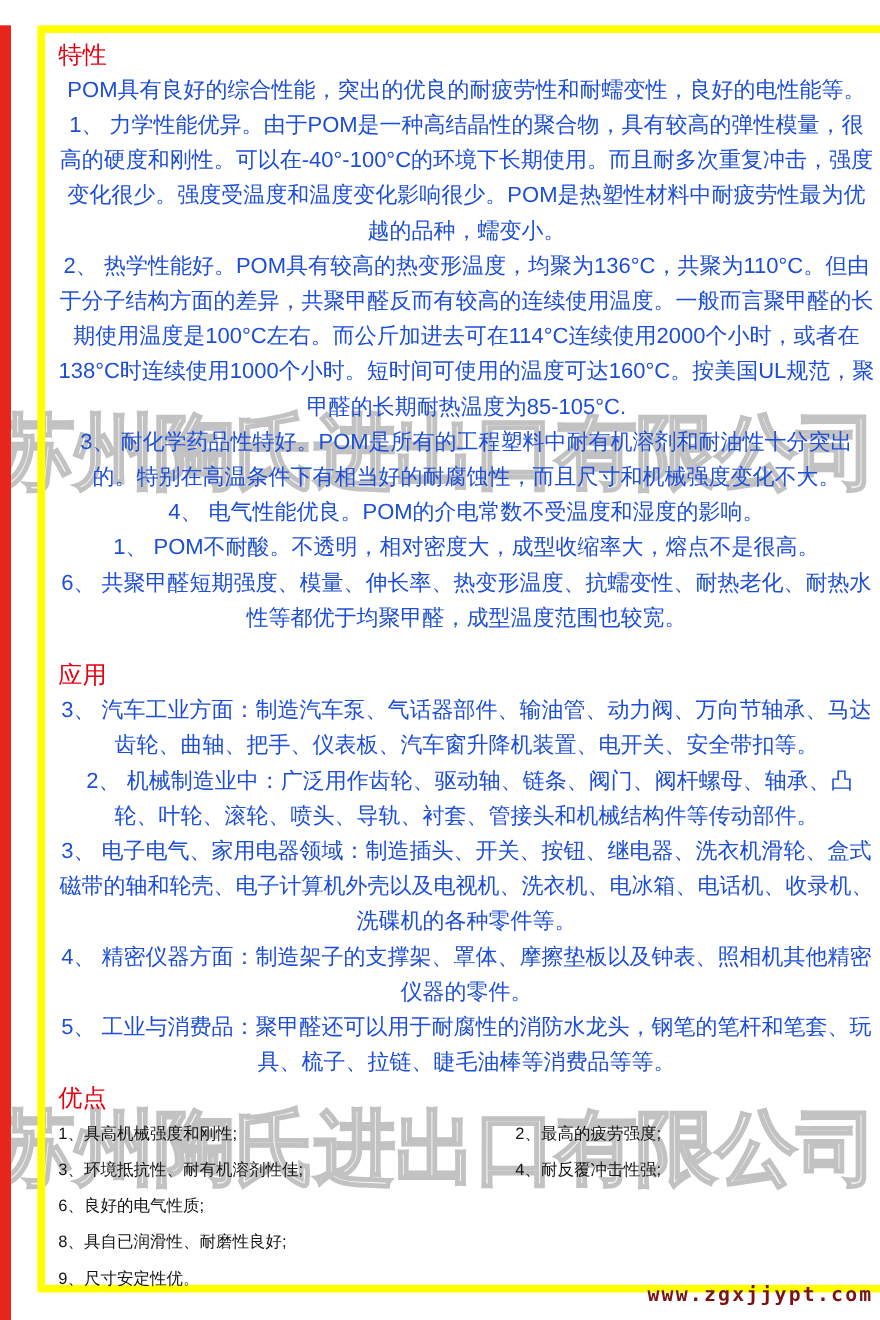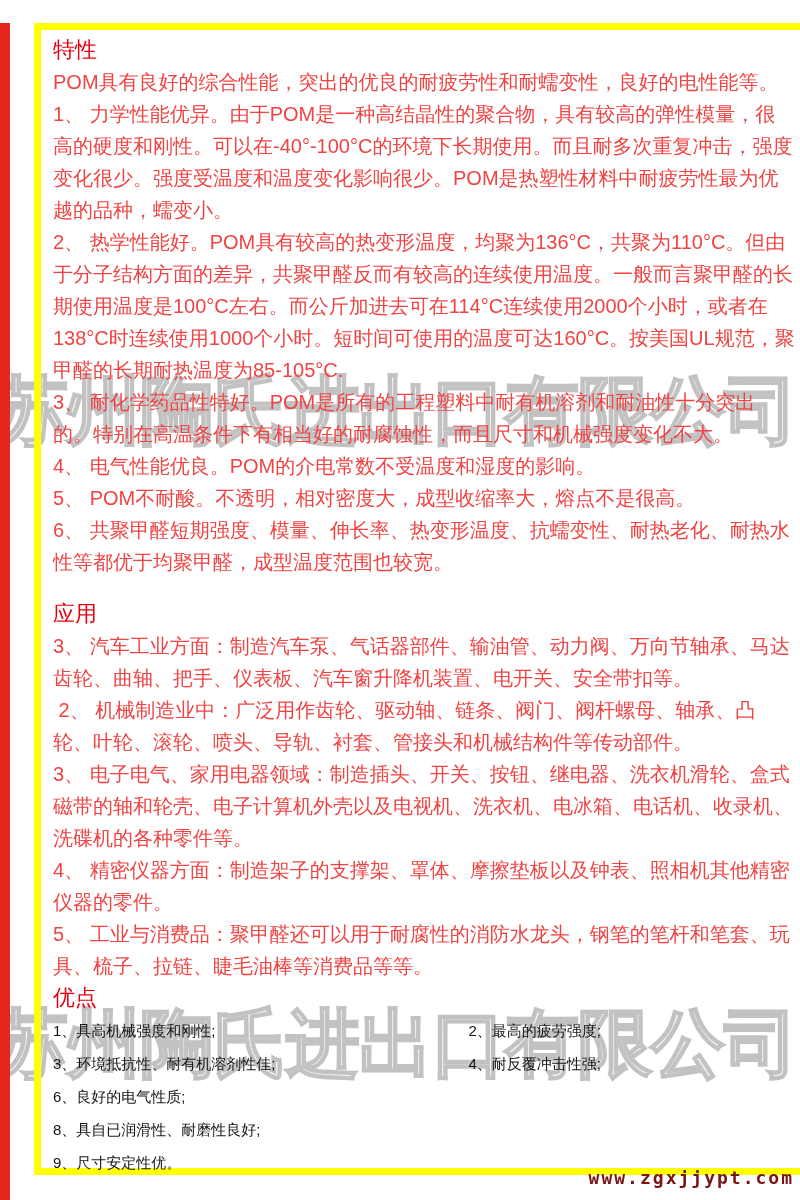--- a/index.html
+++ b/index.html
@@ -13,22 +13,23 @@
   }
   .panel {
     position:absolute; left:10px; top:23px; width:780px; height:1152px;
     border:7px solid #ffff00; border-radius:2px; box-sizing:border-box;
     padding:4px 12px 0 12px; z-index:2; background:transparent;margin-left:24px;
   }
   .heading {
     color:#e60012; font-size:22px; line-height:32px; margin:0; font-weight:400;
   }
   .para {
-    font-size:20px; line-height:32px; margin:0; color:#ef4444;
+    font-size:20px; line-height:32px; margin:0; color:#1d4ed8;
     white-space:pre-wrap;
+    text-align:center;
   }
   .section-apps { margin-top:20px; }
   .adv-row { display:flex; font-size:15px; line-height:33px; color:#141414; }
   .adv-left { width:56%; }
   .adv-right { flex:1; }
   .watermark {
     position:absolute; left:-6px; width:812px; font-size:74px; font-weight:700;
     white-space:nowrap; letter-spacing:-1px; z-index:1;
     color:rgba(216,216,216,0.30); -webkit-text-stroke:2px #c2c2c2;
     pointer-events:none;
@@ -53,21 +54,21 @@
 
   <div class="panel">
 
     <section>
       <h2 class="heading">特性</h2>
       <p class="para">POM具有良好的综合性能，突出的优良的耐疲劳性和耐蠕变性，良好的电性能等。</p>
       <p class="para">1、 力学性能优异。由于POM是一种高结晶性的聚合物，具有较高的弹性模量，很高的硬度和刚性。可以在-40°-100°C的环境下长期使用。而且耐多次重复冲击，强度变化很少。强度受温度和温度变化影响很少。POM是热塑性材料中耐疲劳性最为优越的品种，蠕变小。</p>
       <p class="para">2、 热学性能好。POM具有较高的热变形温度，均聚为136°C，共聚为110°C。但由于分子结构方面的差异，共聚甲醛反而有较高的连续使用温度。一般而言聚甲醛的长期使用温度是100°C左右。而公斤加进去可在114°C连续使用2000个小时，或者在138°C时连续使用1000个小时。短时间可使用的温度可达160°C。按美国UL规范，聚甲醛的长期耐热温度为85-105°C.</p>
       <p class="para">3、 耐化学药品性特好。POM是所有的工程塑料中耐有机溶剂和耐油性十分突出的。特别在高温条件下有相当好的耐腐蚀性，而且尺寸和机械强度变化不大。</p>
       <p class="para">4、 电气性能优良。POM的介电常数不受温度和湿度的影响。</p>
-      <p class="para">5、 POM不耐酸。不透明，相对密度大，成型收缩率大，熔点不是很高。</p>
+      <p class="para">1、 POM不耐酸。不透明，相对密度大，成型收缩率大，熔点不是很高。</p>
       <p class="para">6、 共聚甲醛短期强度、模量、伸长率、热变形温度、抗蠕变性、耐热老化、耐热水性等都优于均聚甲醛，成型温度范围也较宽。</p>
     </section>
 
     <section class="section-apps">
       <h2 class="heading">应用</h2>
       <p class="para">3、 汽车工业方面：制造汽车泵、气话器部件、输油管、动力阀、万向节轴承、马达齿轮、曲轴、把手、仪表板、汽车窗升降机装置、电开关、安全带扣等。</p>
       <p class="para"> 2、 机械制造业中：广泛用作齿轮、驱动轴、链条、阀门、阀杆螺母、轴承、凸轮、叶轮、滚轮、喷头、导轨、衬套、管接头和机械结构件等传动部件。</p>
       <p class="para">3、 电子电气、家用电器领域：制造插头、开关、按钮、继电器、洗衣机滑轮、盒式磁带的轴和轮壳、电子计算机外壳以及电视机、洗衣机、电冰箱、电话机、收录机、洗碟机的各种零件等。</p>
       <p class="para">4、 精密仪器方面：制造架子的支撑架、罩体、摩擦垫板以及钟表、照相机其他精密仪器的零件。</p>
       <p class="para">5、 工业与消费品：聚甲醛还可以用于耐腐性的消防水龙头，钢笔的笔杆和笔套、玩具、梳子、拉链、睫毛油棒等消费品等等。</p>

